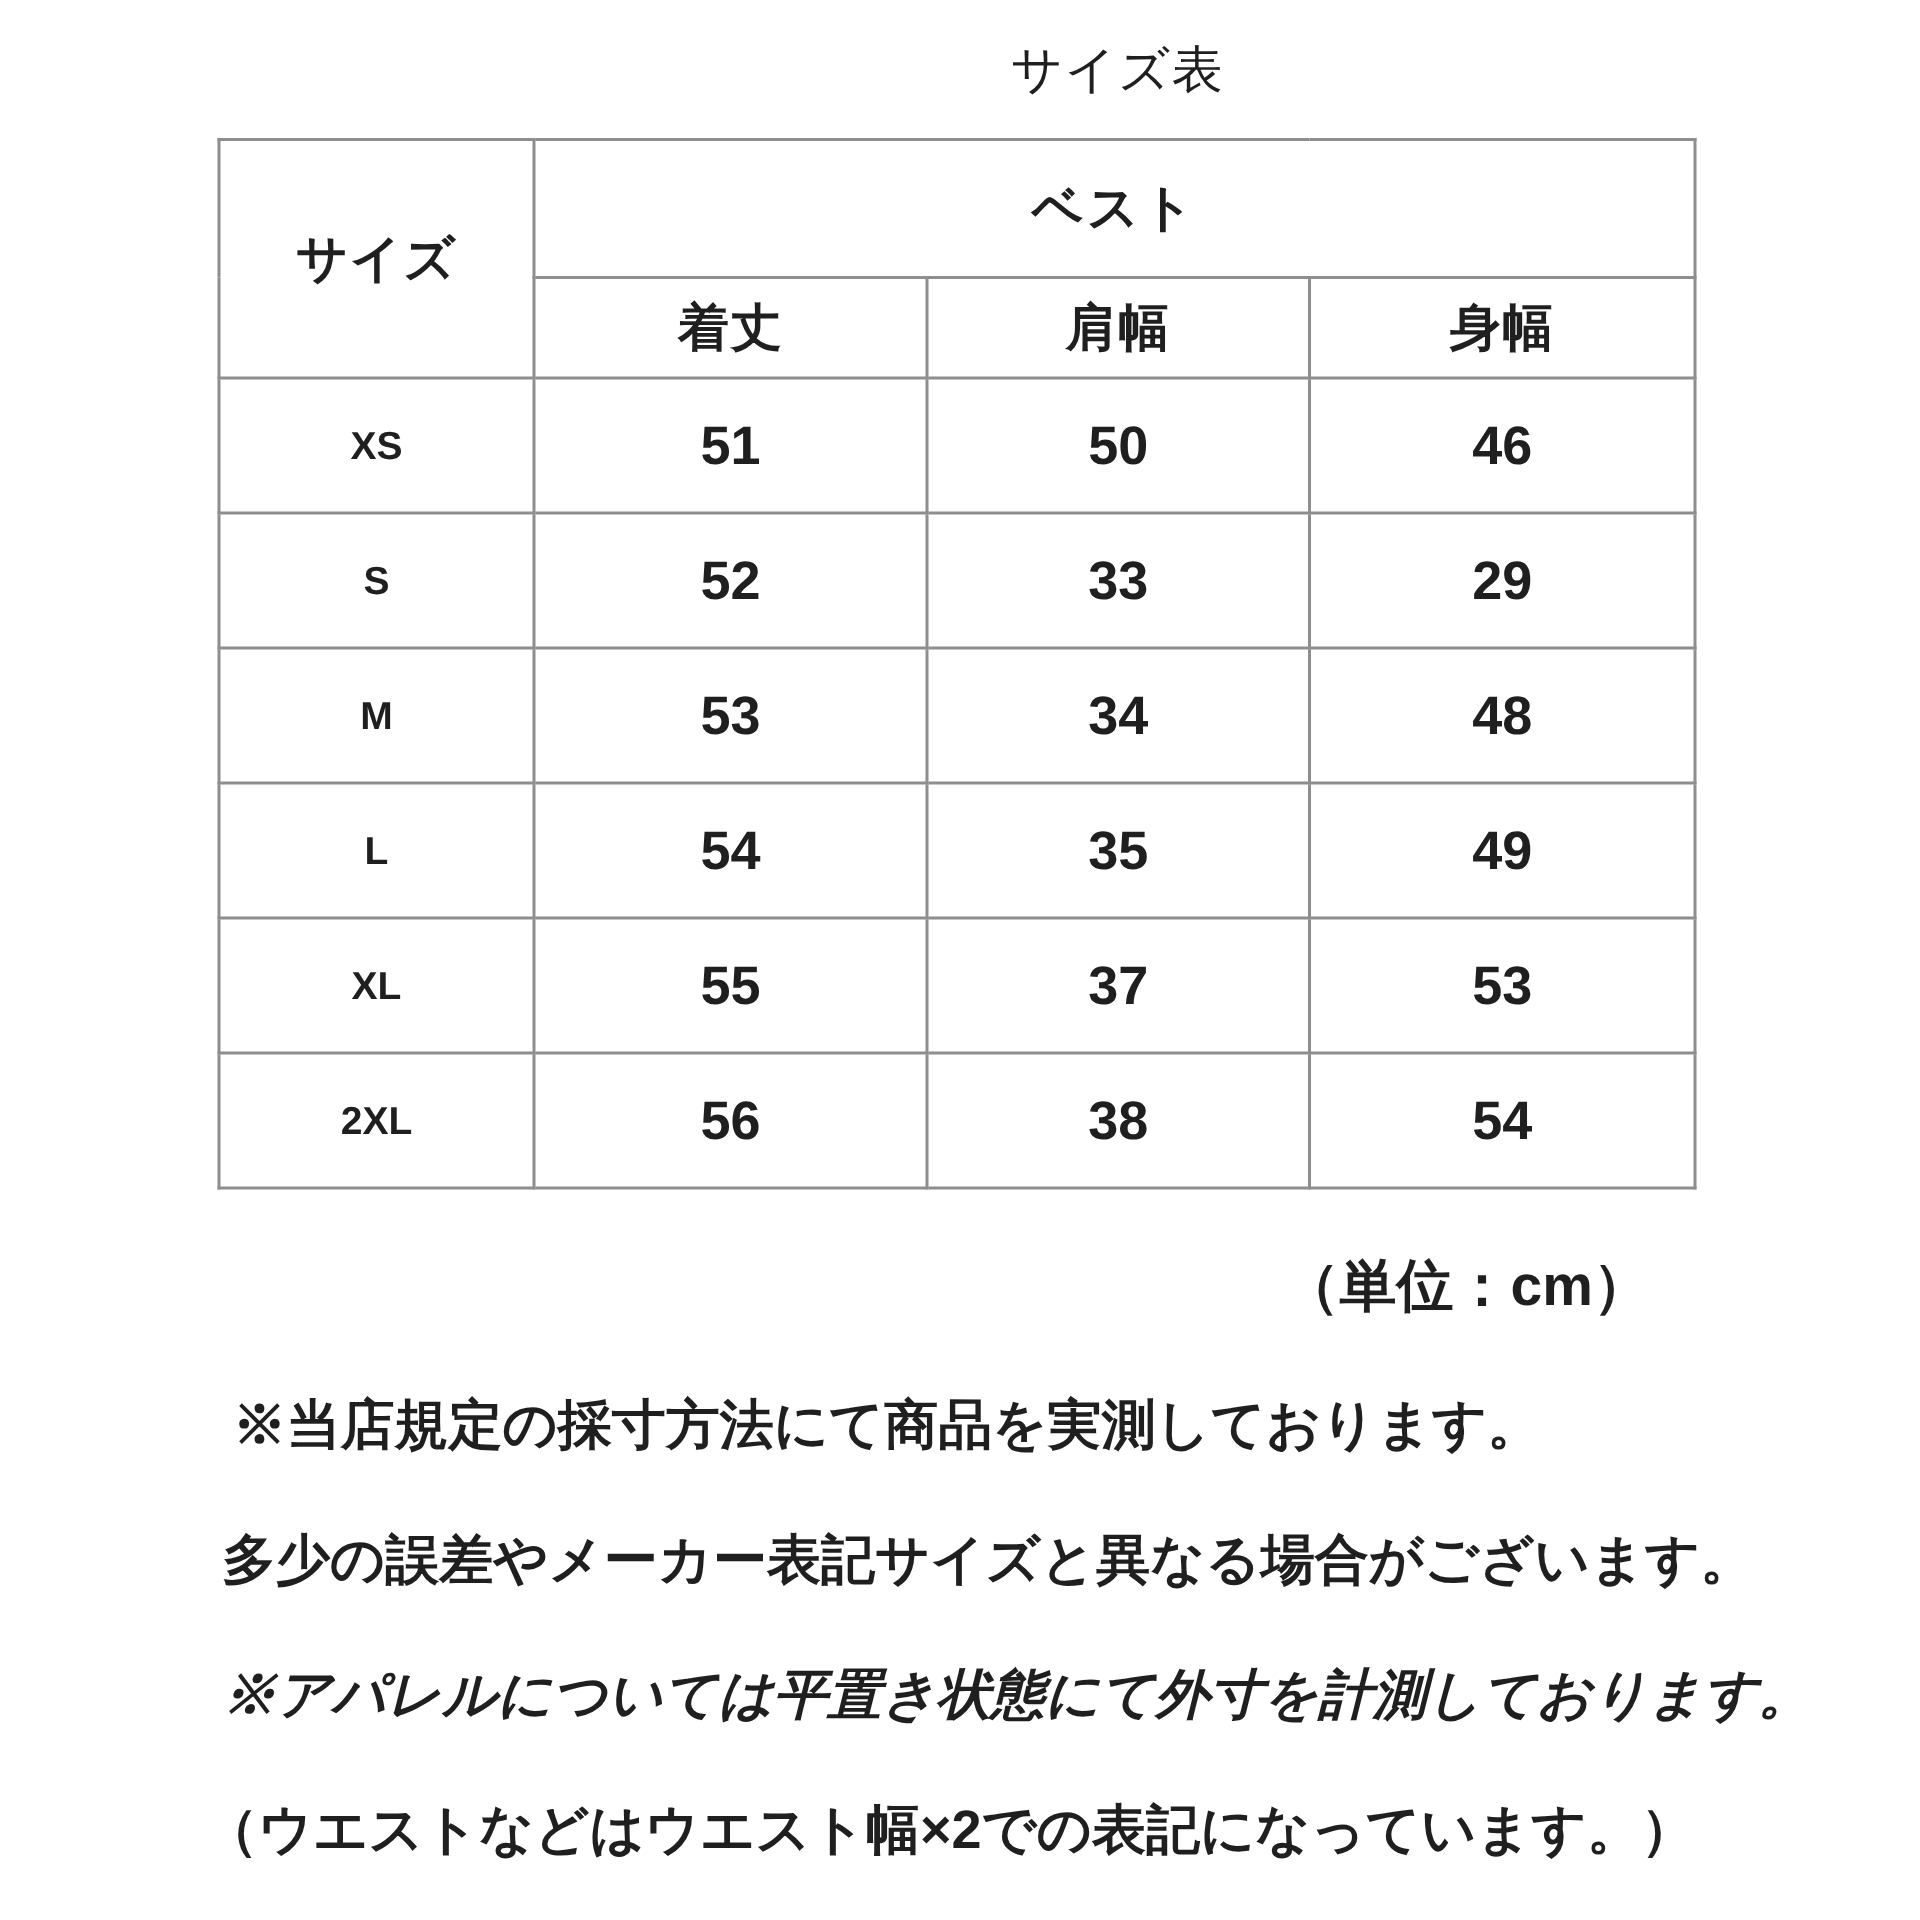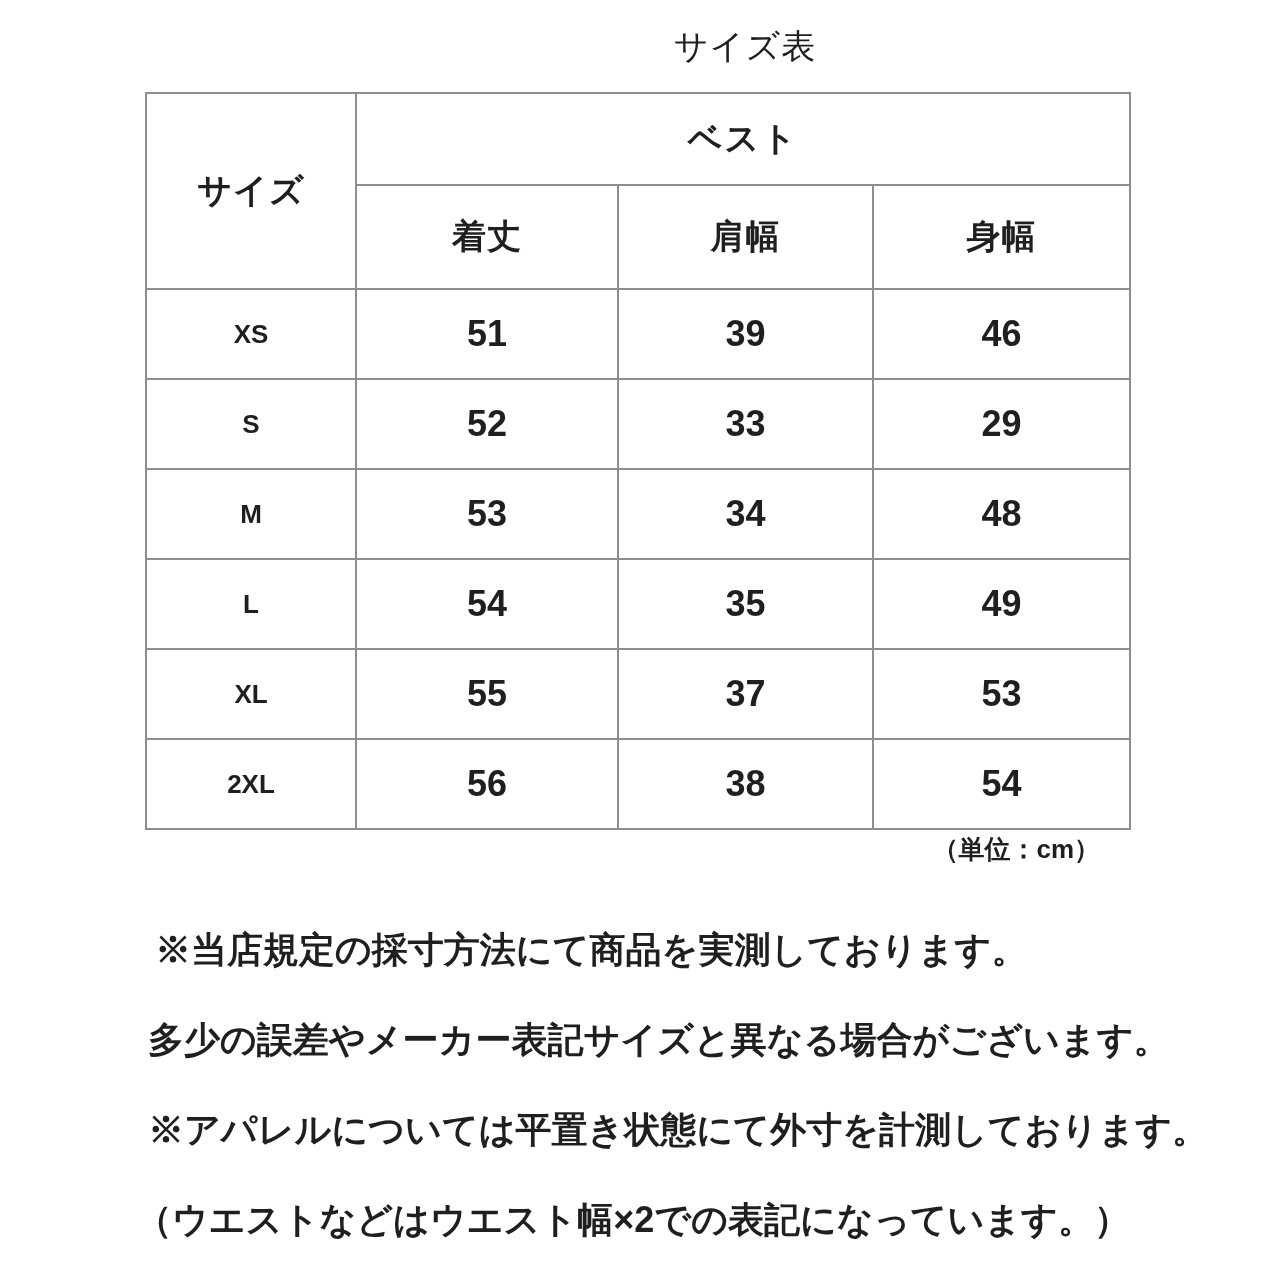--- a/index.html
+++ b/index.html
@@ -39,45 +39,45 @@
   table.size-table td {
     border: 2px solid #8e8e8e;
     text-align: center;
     vertical-align: middle;
     font-weight: bold;
     padding: 0;
     background: #ffffff;
     margin-top: 30px;
   }
   tr.group-row   { height: 92px; }
-  tr.subhead-row { height: 104px; }
+  tr.subhead-row { height: 67px; }
   tr.data-row    { height: 90px; }
   th.corner-cell   { font-size: 34px; letter-spacing: 1px; border-radius: 12px; }
   th.group-cell    { font-size: 34px; letter-spacing: 2px; }
   th.measure-head  { font-size: 34px; letter-spacing: 1px; }
   td.size-cell     { font-size: 26px; }
   td.value-cell    { font-size: 36px; }
   .unit-note {
     position: absolute;
     top: 832px;
     left: 1100px;
     transform: translateX(-100%);
-    font-size: 26px;
+    font-size: 38px;
     font-weight: bold;
     white-space: nowrap;
   }
   .note {
     position: absolute;
     font-size: 36px;
     font-weight: bold;
     white-space: nowrap;
   }
   .note-1 { left: 155px; top: 926px; }
   .note-2 { left: 148px; top: 1016px; }
-  .note-3 { left: 148px; top: 1106px; }
+  .note-3 { left: 148px; top: 1106px; font-style: italic; }
   .note-4 { left: 136px; top: 1196px; }
 </style>
 </head>
 <body>
 
 <div class="page">
 
   <h1 class="title">サイズ表</h1>
 
   <table class="size-table">
@@ -94,21 +94,21 @@
       </tr>
       <tr class="subhead-row">
         <th class="measure-head">着丈</th>
         <th class="measure-head">肩幅</th>
         <th class="measure-head">身幅</th>
       </tr>
 
       <tr class="data-row">
         <td class="size-cell">XS</td>
         <td class="value-cell">51</td>
-        <td class="value-cell">39</td>
+        <td class="value-cell">50</td>
         <td class="value-cell">46</td>
       </tr>
       <tr class="data-row">
         <td class="size-cell">S</td>
         <td class="value-cell">52</td>
         <td class="value-cell">33</td>
         <td class="value-cell">29</td>
       </tr>
       <tr class="data-row">
         <td class="size-cell">M</td>

